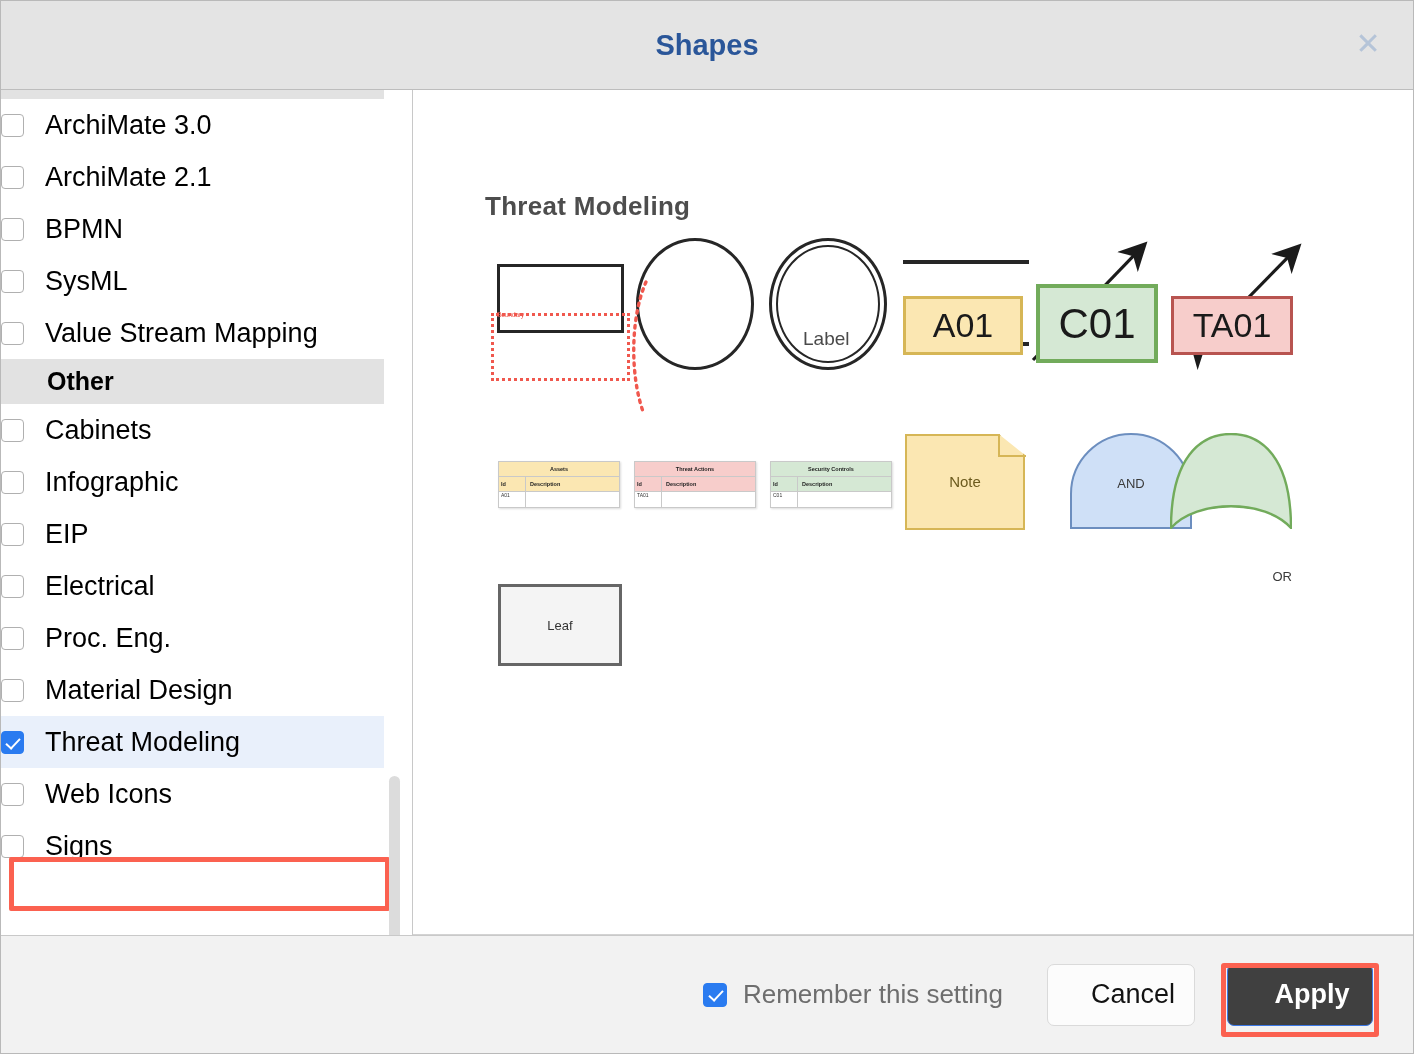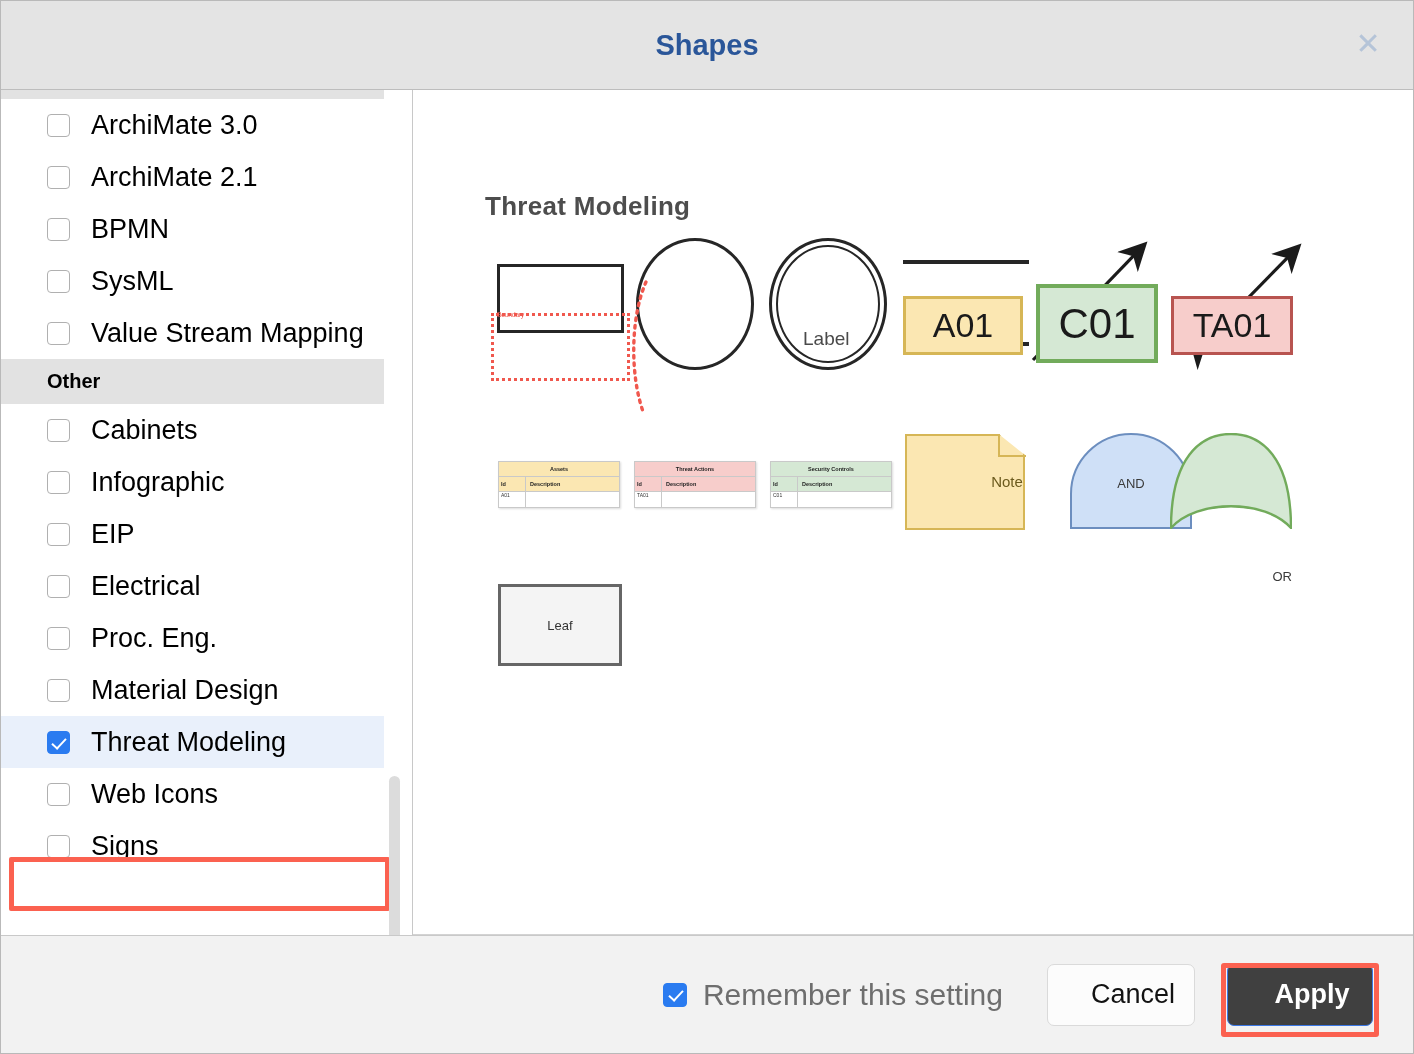--- a/index.html
+++ b/index.html
@@ -74,30 +74,29 @@
     height: 9px;
     background: #e2e2e2;
     width: 383px;
   }
   .sec-header {
     height: 45px;
     background: #e2e2e2;
     display: flex;
     align-items: center;
     padding-left: 46px;
-    font-size: 20px;
+    font-size: 25px;
     font-weight: bold;
     color: #000;
     width: 383px;
   }
   .row {
     height: 52px;
     display: flex;
     align-items: center;
-    padding-left: 46px;
     width: 383px;
     background: #ffffff;
     cursor: pointer;
     text-align: right;
   }
   .row .cb {
     width: 23px; height: 23px;
     flex: 0 0 23px;
     border: 1.5px solid #b0b0b0;
     border-radius: 4px;
@@ -291,21 +290,21 @@
   #sh-note-fold {
     left: 585px; top: 344px;
     width: 28px; height: 23px;
     border-left: 2px solid #d6b656;
     border-bottom: 2px solid #d6b656;
   }
   #sh-note-lbl {
     position: absolute;
     left: 492px; top: 383px; width: 120px;
     text-align: center;
-    font-size: 15px; color: #6b5a1d; margin-left: 42px;
+    font-size: 15px; color: #6b5a1d;
   }
   #sh-and {
     left: 657px; top: 343px;
     width: 122px; height: 96px;
     background: #cfe0f7;
     border: 2px solid #6c8ebf;
     border-radius: 61px 61px 0 0;
     display: flex; align-items: center; justify-content: center;
   }
   #sh-and-lbl { font-size: 13px; color: #3a3a3a; margin-top: 4px; }
@@ -361,21 +360,21 @@
   }
   #remember-cb::after {
     content: "";
     position: absolute;
     left: 8px; top: 3.5px;
     width: 6px; height: 12px;
     border: solid #ffffff;
     border-width: 0 2.5px 2.5px 0;
     transform: rotate(43deg);
   }
-  #remember-lbl { font-size: 30px; color: #6e6e6e; }
+  #remember-lbl { font-size: 26px; color: #6e6e6e; }
   .btn {
     height: 62px;
     border-radius: 7px;
     display: flex; align-items: center; justify-content: center;
     font-size: 27px;
     cursor: pointer;
     padding-left: 24px;
   }
   #cancel-btn {
     width: 148px;

